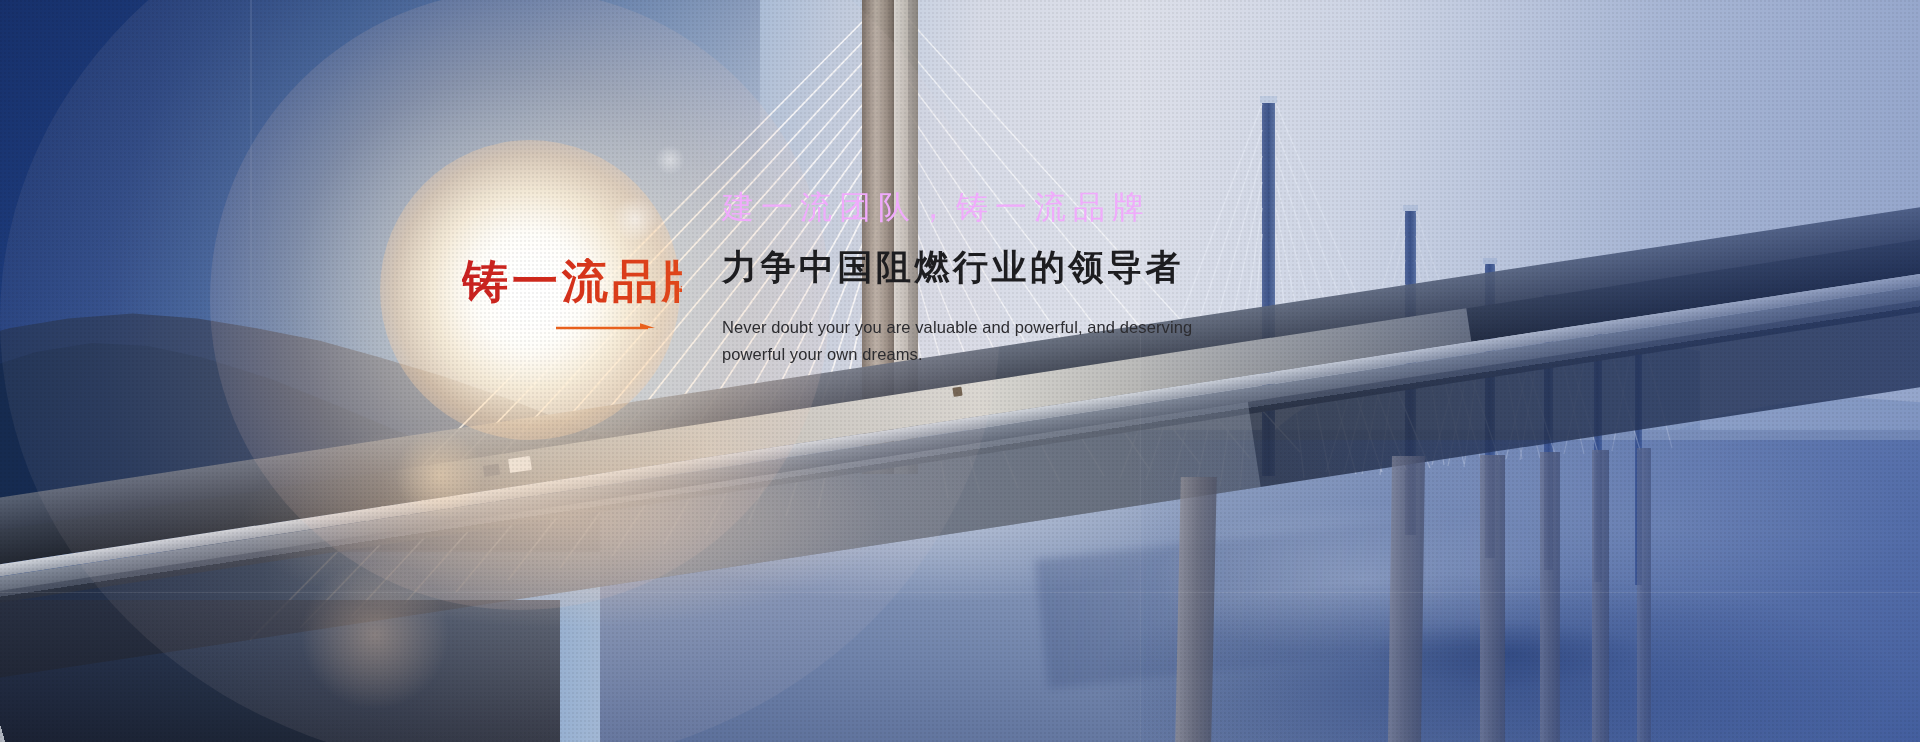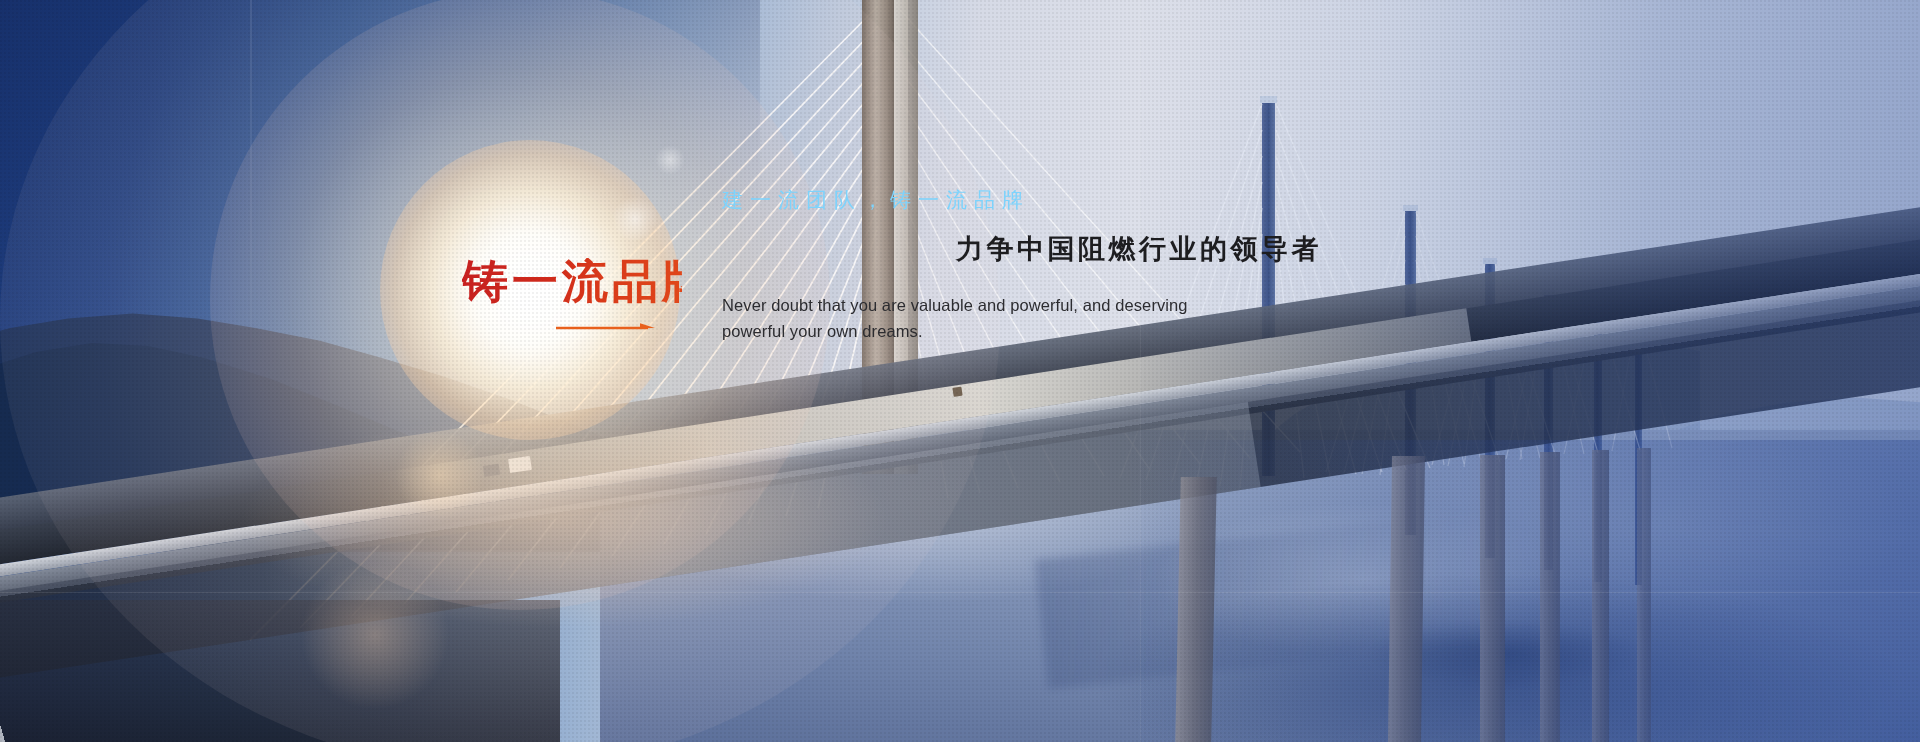--- a/index.html
+++ b/index.html
@@ -319,30 +319,30 @@
   .logo-arrow{
     position:relative; margin-top:18px; margin-left:94px;
     width:100px; height:12px;
   }
   .logo-arrow svg{ display:block; }
 
   .text-block{ position:absolute; left:722px; top:188px; width:600px; }
 
   .headline-1{
     font-family:"DejaVu Sans", sans-serif;
-    font-size:21px; font-weight:400;
-    color:#7dd3fc; letter-spacing:7px;
+    font-size:32px; font-weight:400;
+    color:#f0abfc; letter-spacing:7px;
     line-height:1.2; white-space:nowrap;
   }
   .headline-2{
     margin-top:20px;
     font-family:"DejaVu Sans", sans-serif;
-    font-size:27px; font-weight:bold;
+    font-size:35px; font-weight:bold;
     color:#1d1d20; letter-spacing:3.5px;
-    line-height:1.2; white-space:nowrap;text-align:right;
+    line-height:1.2; white-space:nowrap;
   }
   .subtext{
     margin-top:26px;
     font-family:"Liberation Sans", sans-serif;
     font-size:16.5px; font-weight:400;
     color:#2c2c30; line-height:1.62;
     letter-spacing:.1px;
     max-width:560px;
   }
   .subtext div{ white-space:nowrap; }
@@ -514,19 +514,19 @@
           <line x1="0" y1="6" x2="92" y2="6" stroke="#e8601c" stroke-width="2.4"></line>
           <path d="M 84 1.2 L 99 6 L 84 6.2 Z" fill="#e8601c"></path>
         </svg>
       </div>
     </div>
 
     <div class="text-block">
       <div class="headline-1">建一流团队，铸一流品牌</div>
       <div class="headline-2">力争中国阻燃行业的领导者</div>
       <div class="subtext">
-        <div>Never doubt that you are valuable and powerful, and deserving</div>
+        <div>Never doubt your you are valuable and powerful, and deserving</div>
         <div>powerful your own dreams.</div>
       </div>
     </div>
 
   </div>
 </div>
 
 </body></html>

